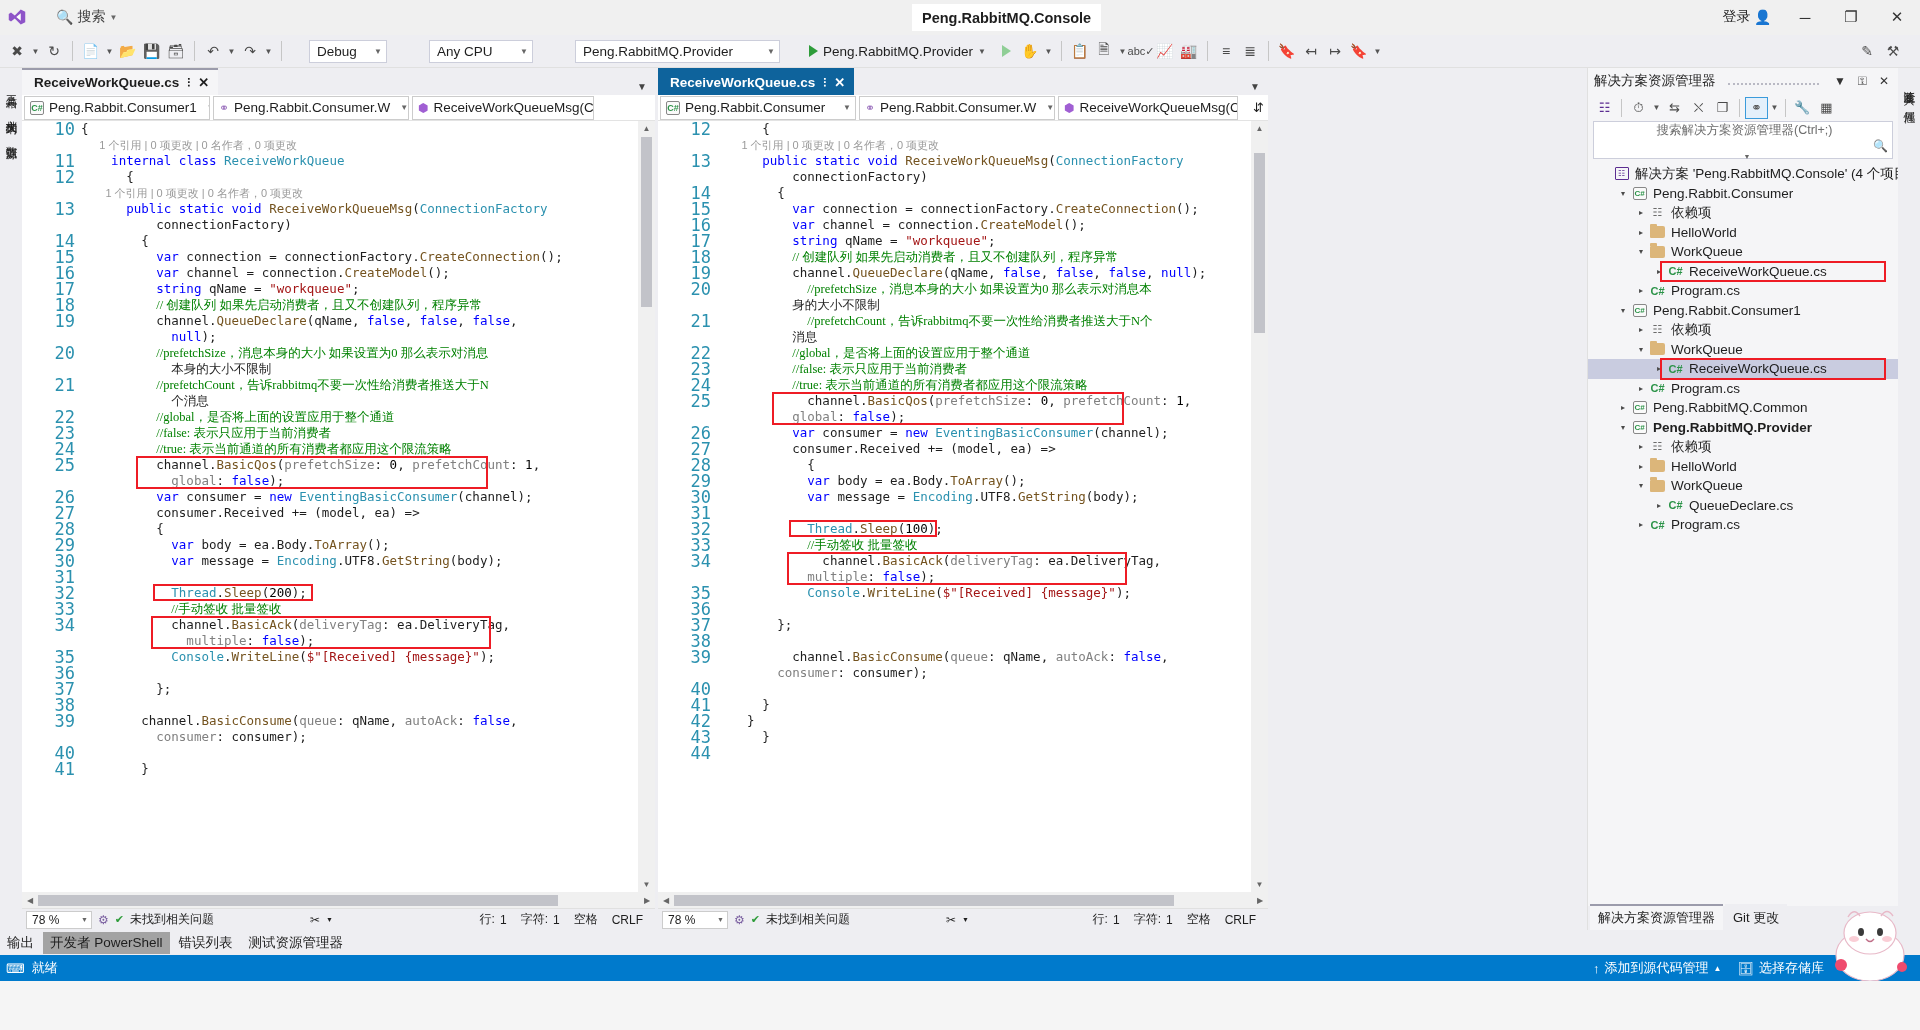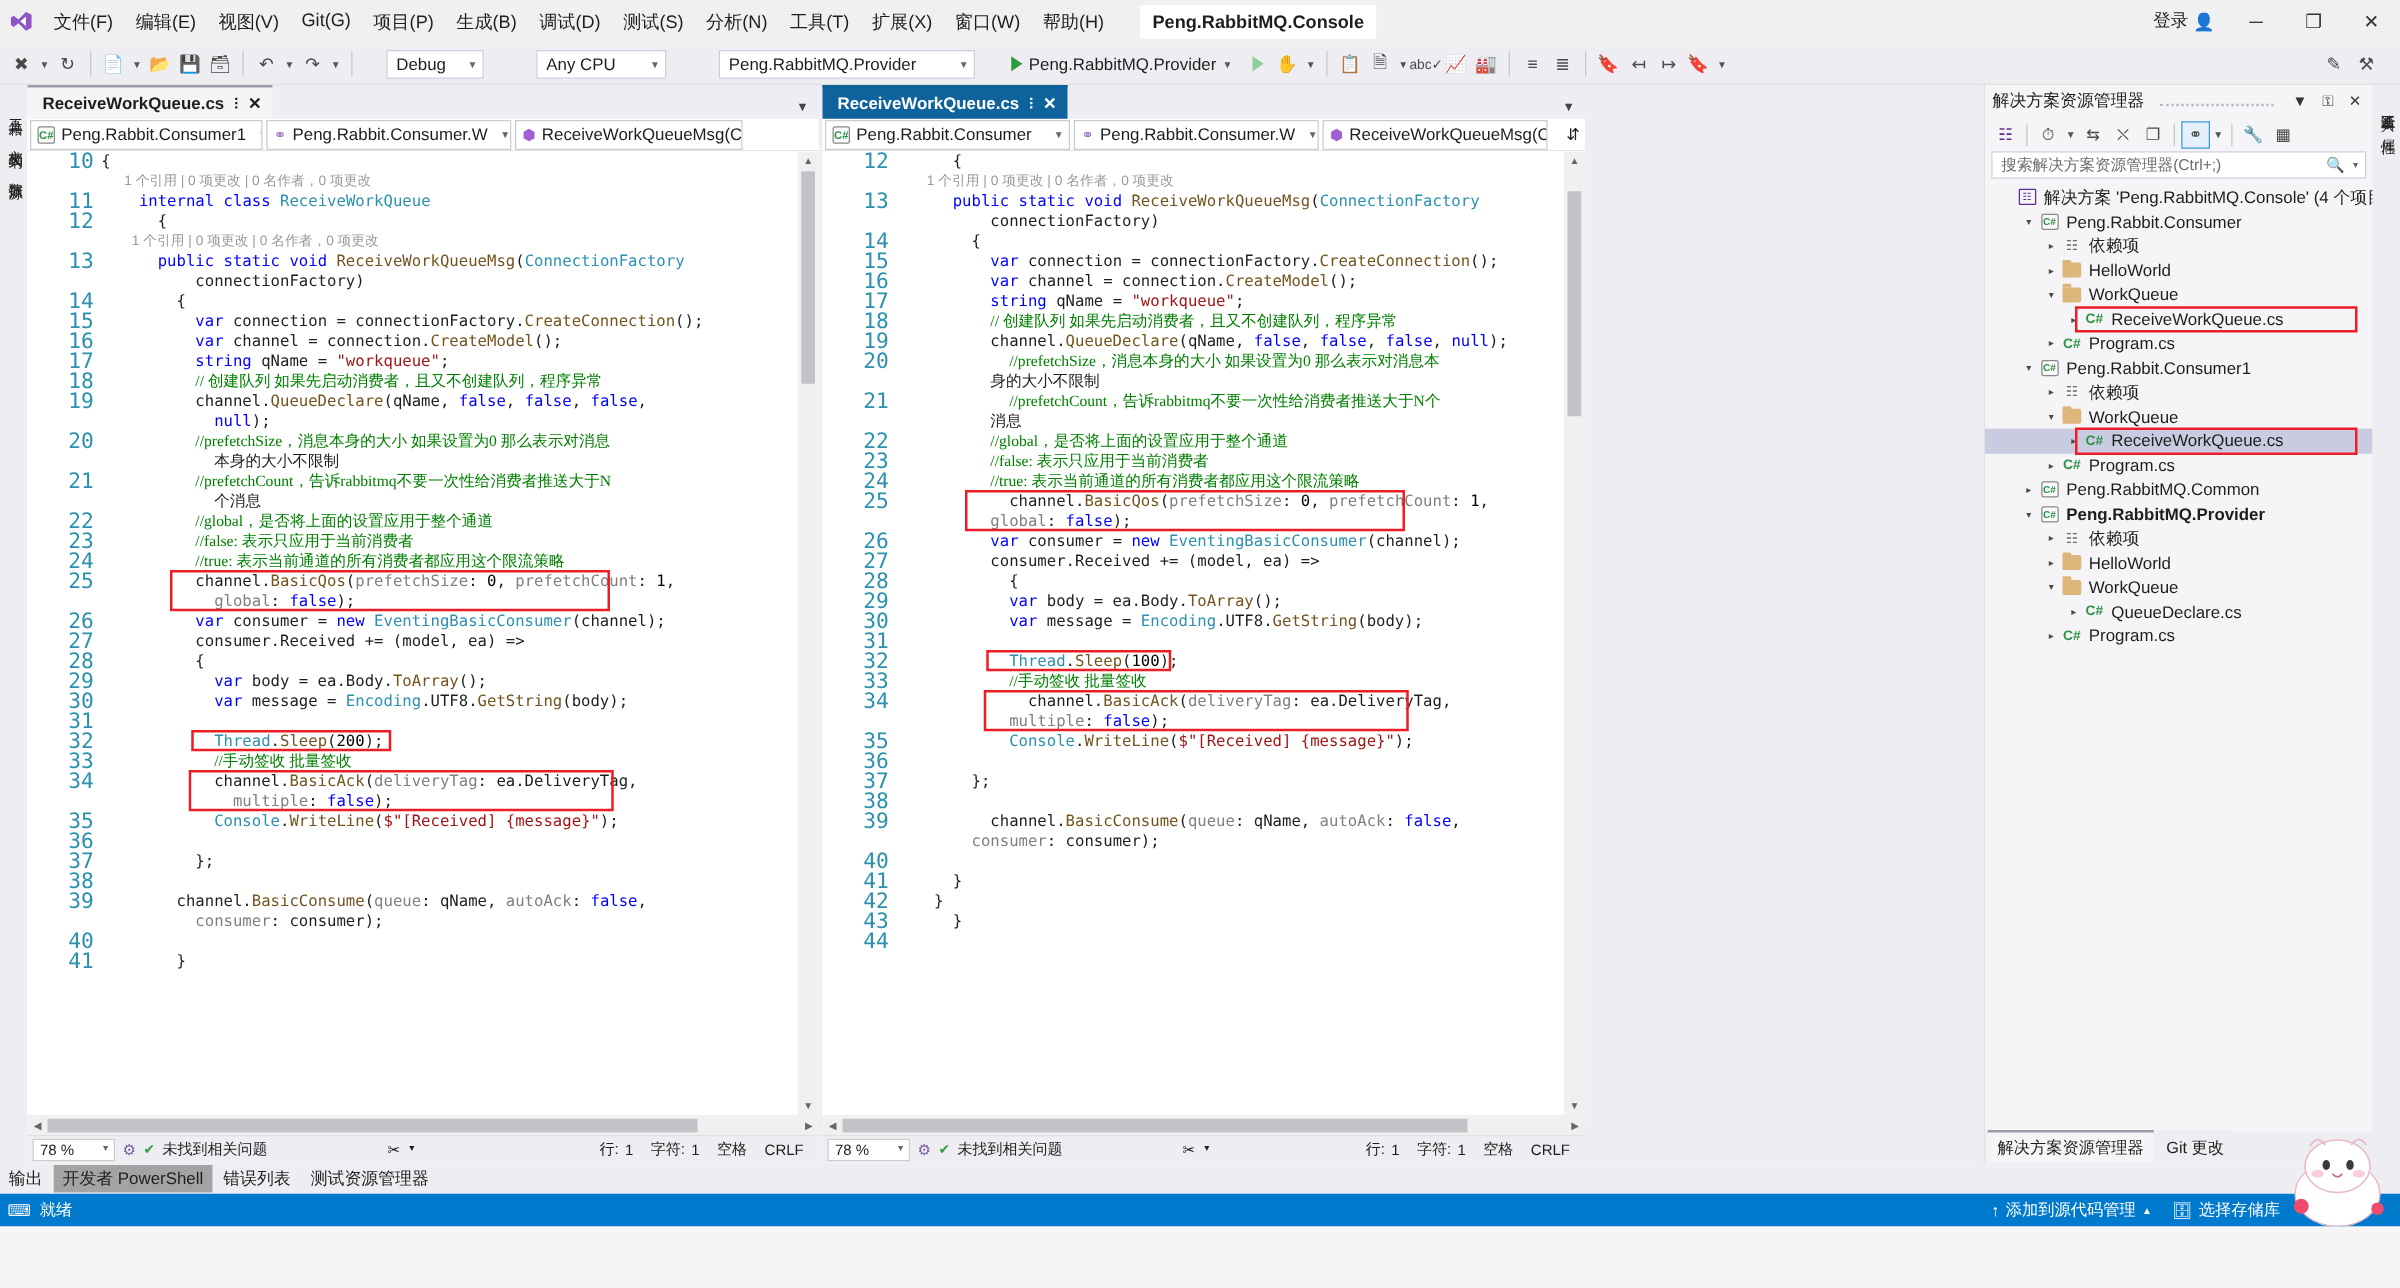--- a/index.html
+++ b/index.html
@@ -191,23 +191,23 @@
   .se-toolbar {
     height: 27px; display: flex; align-items: center; gap: 1px; padding: 0 5px;
   }
   .se-tb {
     width: 23px; height: 22px; display: flex; align-items: center;
     justify-content: center; font-size: 13px; color: #4a4a4a;
   }
   .se-tb.boxed { border: 1px solid #3b9bdb; background: #e4f0fb; }
   .se-tsep { width: 1px; height: 18px; background: #c6c6c6; margin: 0 4px; }
   .se-search {
-    height: 22px; margin: 0 5px 3px 5px; background: #fff; border: 1px solid #cccedb;
+    height: 38px; margin: 0 5px 3px 5px; background: #fff; border: 1px solid #cccedb;
     display: flex; align-items: center; padding: 0 4px 0 7px;
-    font-size: 12.5px; color: #6d6d6d;
+    font-size: 12.5px; color: #6d6d6d; flex-direction: column;
   }
   .se-search .mag { margin-left: auto; color: #333; font-size: 12px; }
   .se-search .cc { font-size: 7px; color: #666; padding-left: 5px; }
   .se-tree { flex: 1; overflow: hidden; padding-top: 2px; }
   .trow {
     height: 19.5px; display: flex; align-items: center; font-size: 13.5px;
     color: #1e1e1e; white-space: nowrap; position: relative;
   }
   .trow.sel { background: #c9cce0; }
   .arrow-r, .arrow-d { width: 14px; text-align: center; font-size: 8px; color: #4a4a4a; flex: none; }
@@ -281,35 +281,20 @@
 </style>
 </head>
 <body>
 
 <div class="titlebar">
   <div class="vs-logo">
     <svg viewBox="0 0 24 24">
         <path d="M17 2 L23 5 L23 19 L17 22 L9 14 L4 18 L1 16 L1 8 L4 6 L9 10 Z" fill="#8e54c8"></path>
         <path d="M17 7 L11 12 L17 17 Z" fill="#fff"></path>
       </svg>
-  </div>
-  <div class="menubar">
-    <div class="menu-item">文件(F)</div>
-    <div class="menu-item">编辑(E)</div>
-    <div class="menu-item">视图(V)</div>
-    <div class="menu-item">Git(G)</div>
-    <div class="menu-item">项目(P)</div>
-    <div class="menu-item">生成(B)</div>
-    <div class="menu-item">调试(D)</div>
-    <div class="menu-item">测试(S)</div>
-    <div class="menu-item">分析(N)</div>
-    <div class="menu-item">工具(T)</div>
-    <div class="menu-item">扩展(X)</div>
-    <div class="menu-item">窗口(W)</div>
-    <div class="menu-item">帮助(H)</div>
   </div>
   <div class="search-box">
     <span class="mag">🔍</span>
     <span>搜索</span>
     <span style="font-size:8px;color:#666">▼</span>
   </div>
   <div class="title-center">Peng.RabbitMQ.Console</div>
   <div class="title-right">
     <div class="signin">
       <span>登录</span>

